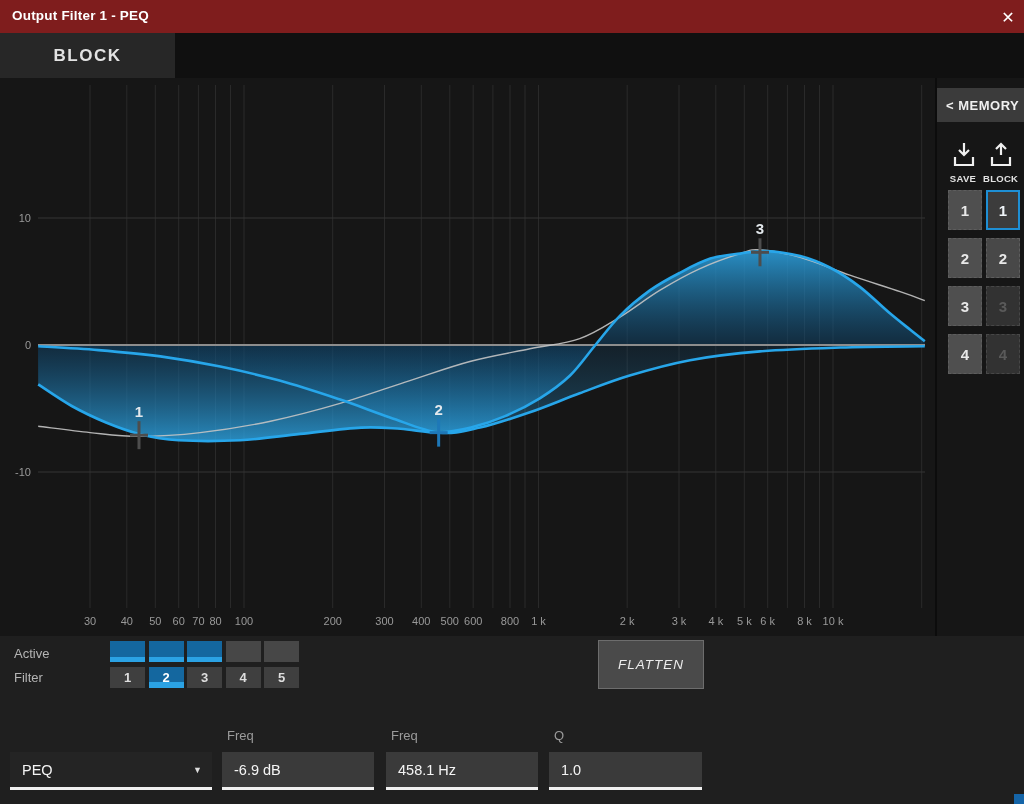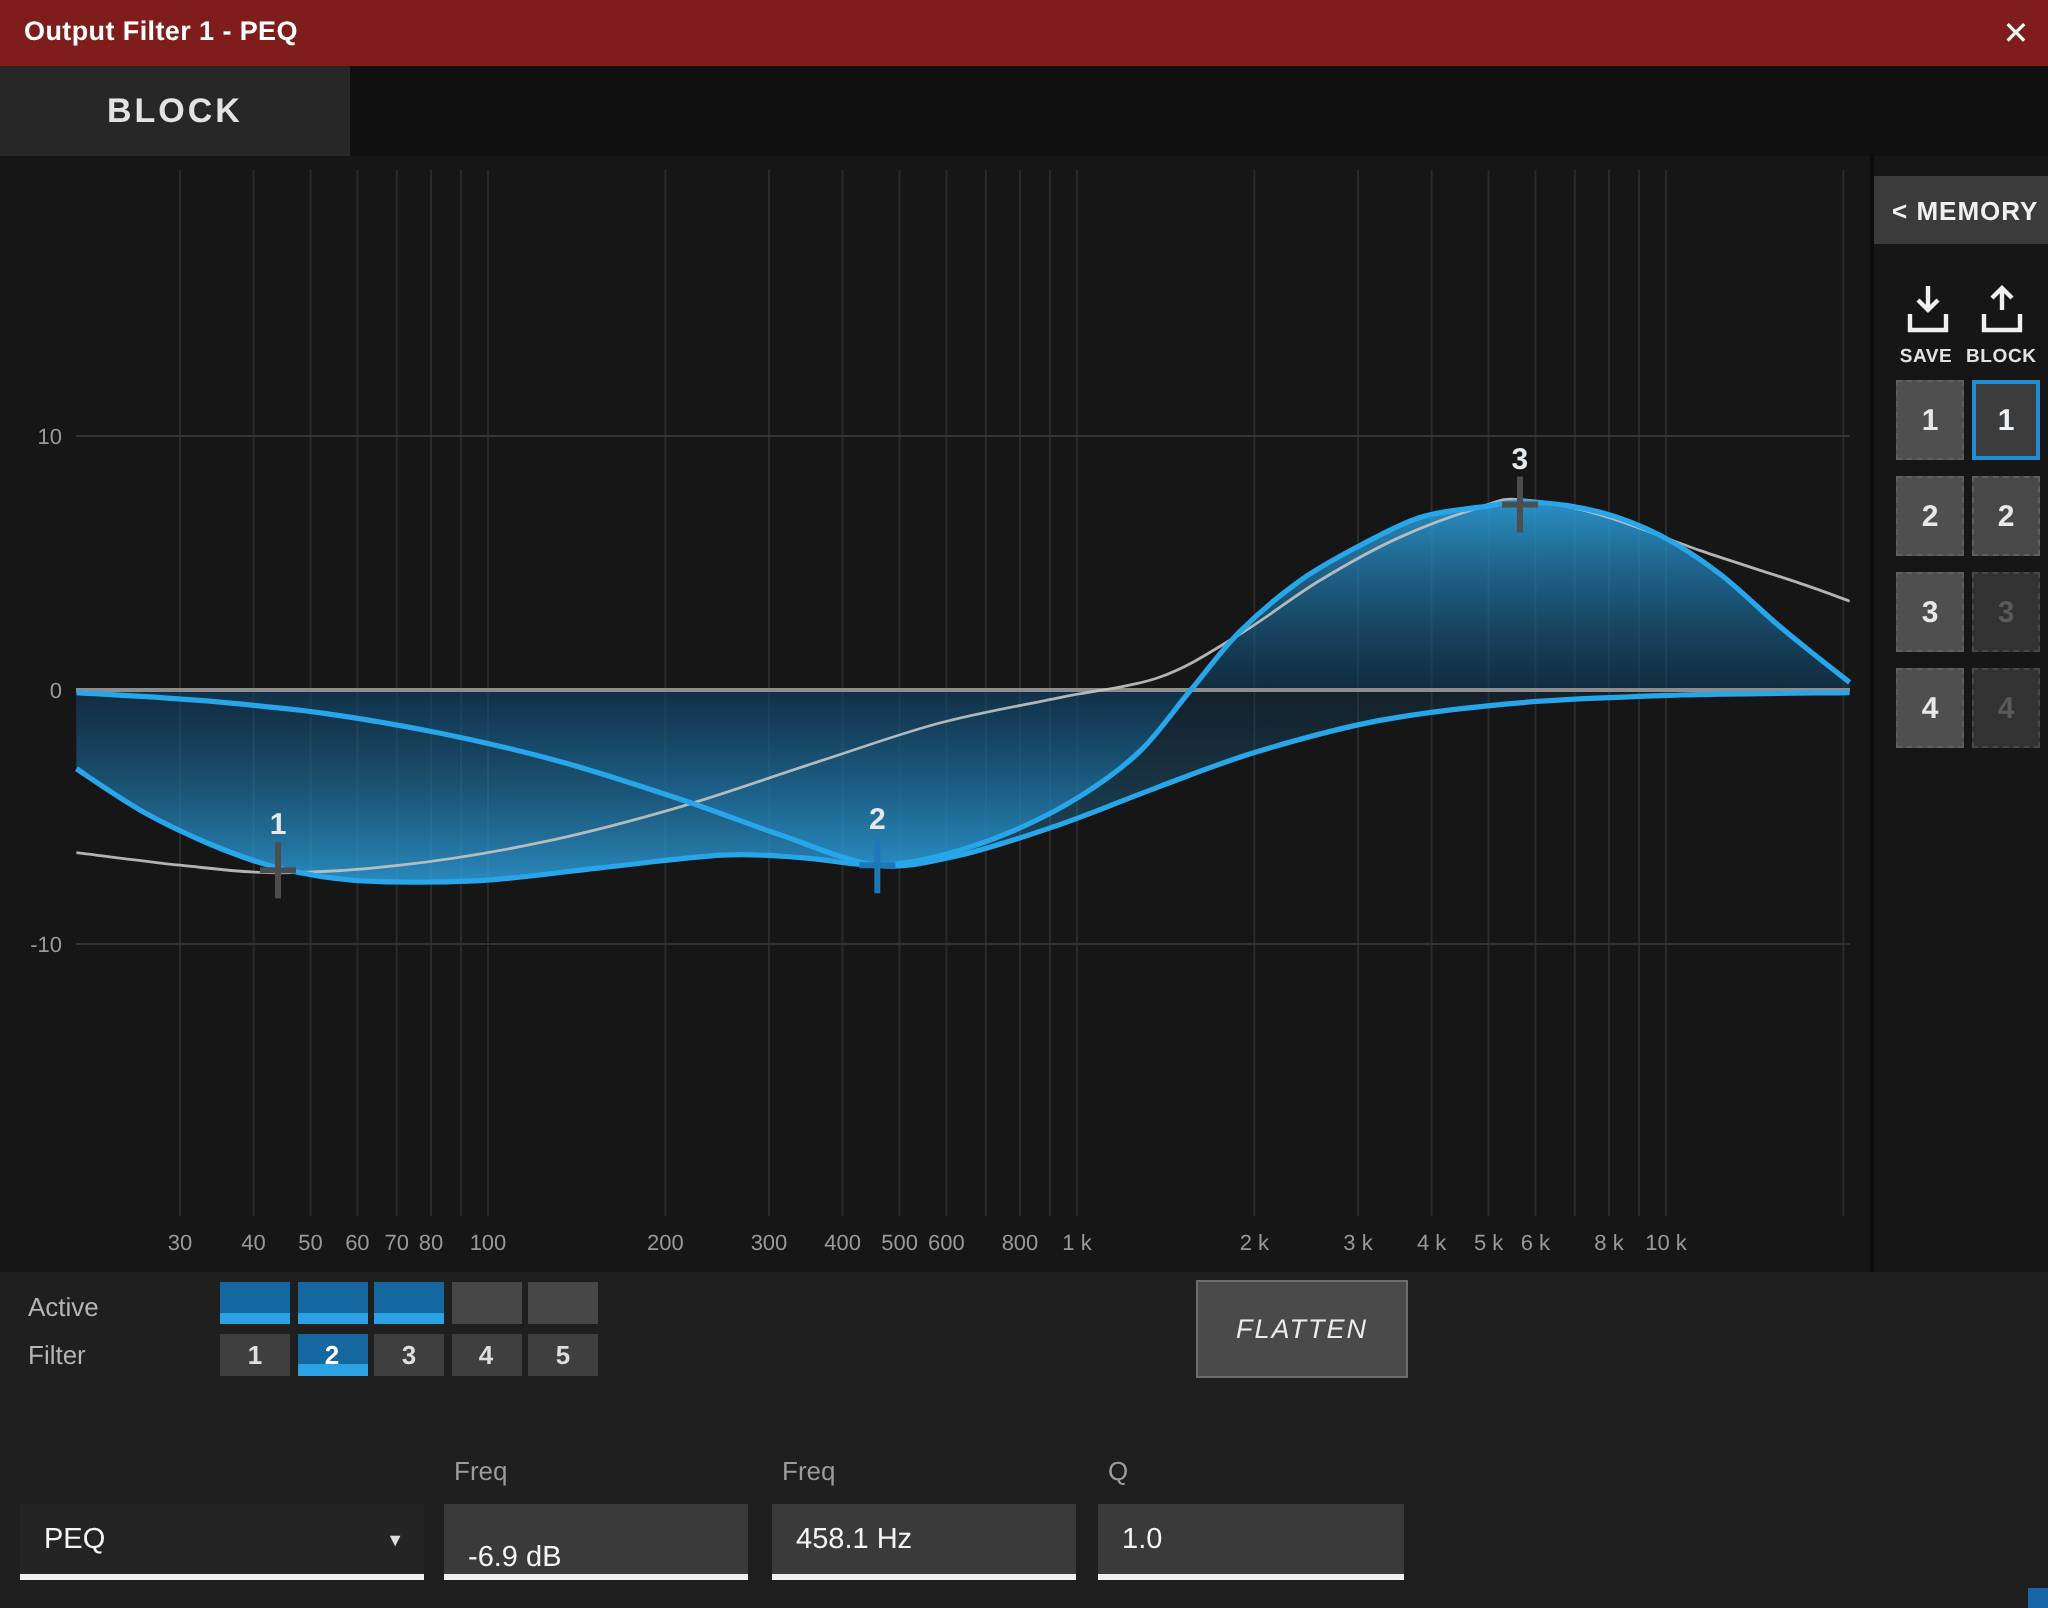--- a/index.html
+++ b/index.html
@@ -207,21 +207,21 @@
   <div class="abs" id="flatten">
       <span>FLATTEN</span>
     </div>
   <div id="fields">
       <span class="fieldlbl" style="left: 15px; margin-top: 24px;">Type</span>
       <div class="field drop" style="left: 10px; width: 202px;">
         <span>PEQ</span>
         <span class="droparrow">▼</span>
       </div>
       <span class="fieldlbl" style="left: 227px;">Freq</span>
-      <div class="field box" style="left: 222px; width: 152px; align-items: flex-end;">
+      <div class="field box" style="left: 222px; width: 152px;">
         <span>-6.9 dB</span>
       </div>
       <span class="fieldlbl" style="left: 391px;">Freq</span>
       <div class="field box" style="left: 386px; width: 152px;">
         <span>458.1 Hz</span>
       </div>
       <span class="fieldlbl" style="left: 554px;">Q</span>
       <div class="field box" style="left: 549px; width: 153px;">
         <span>1.0</span>
       </div>

